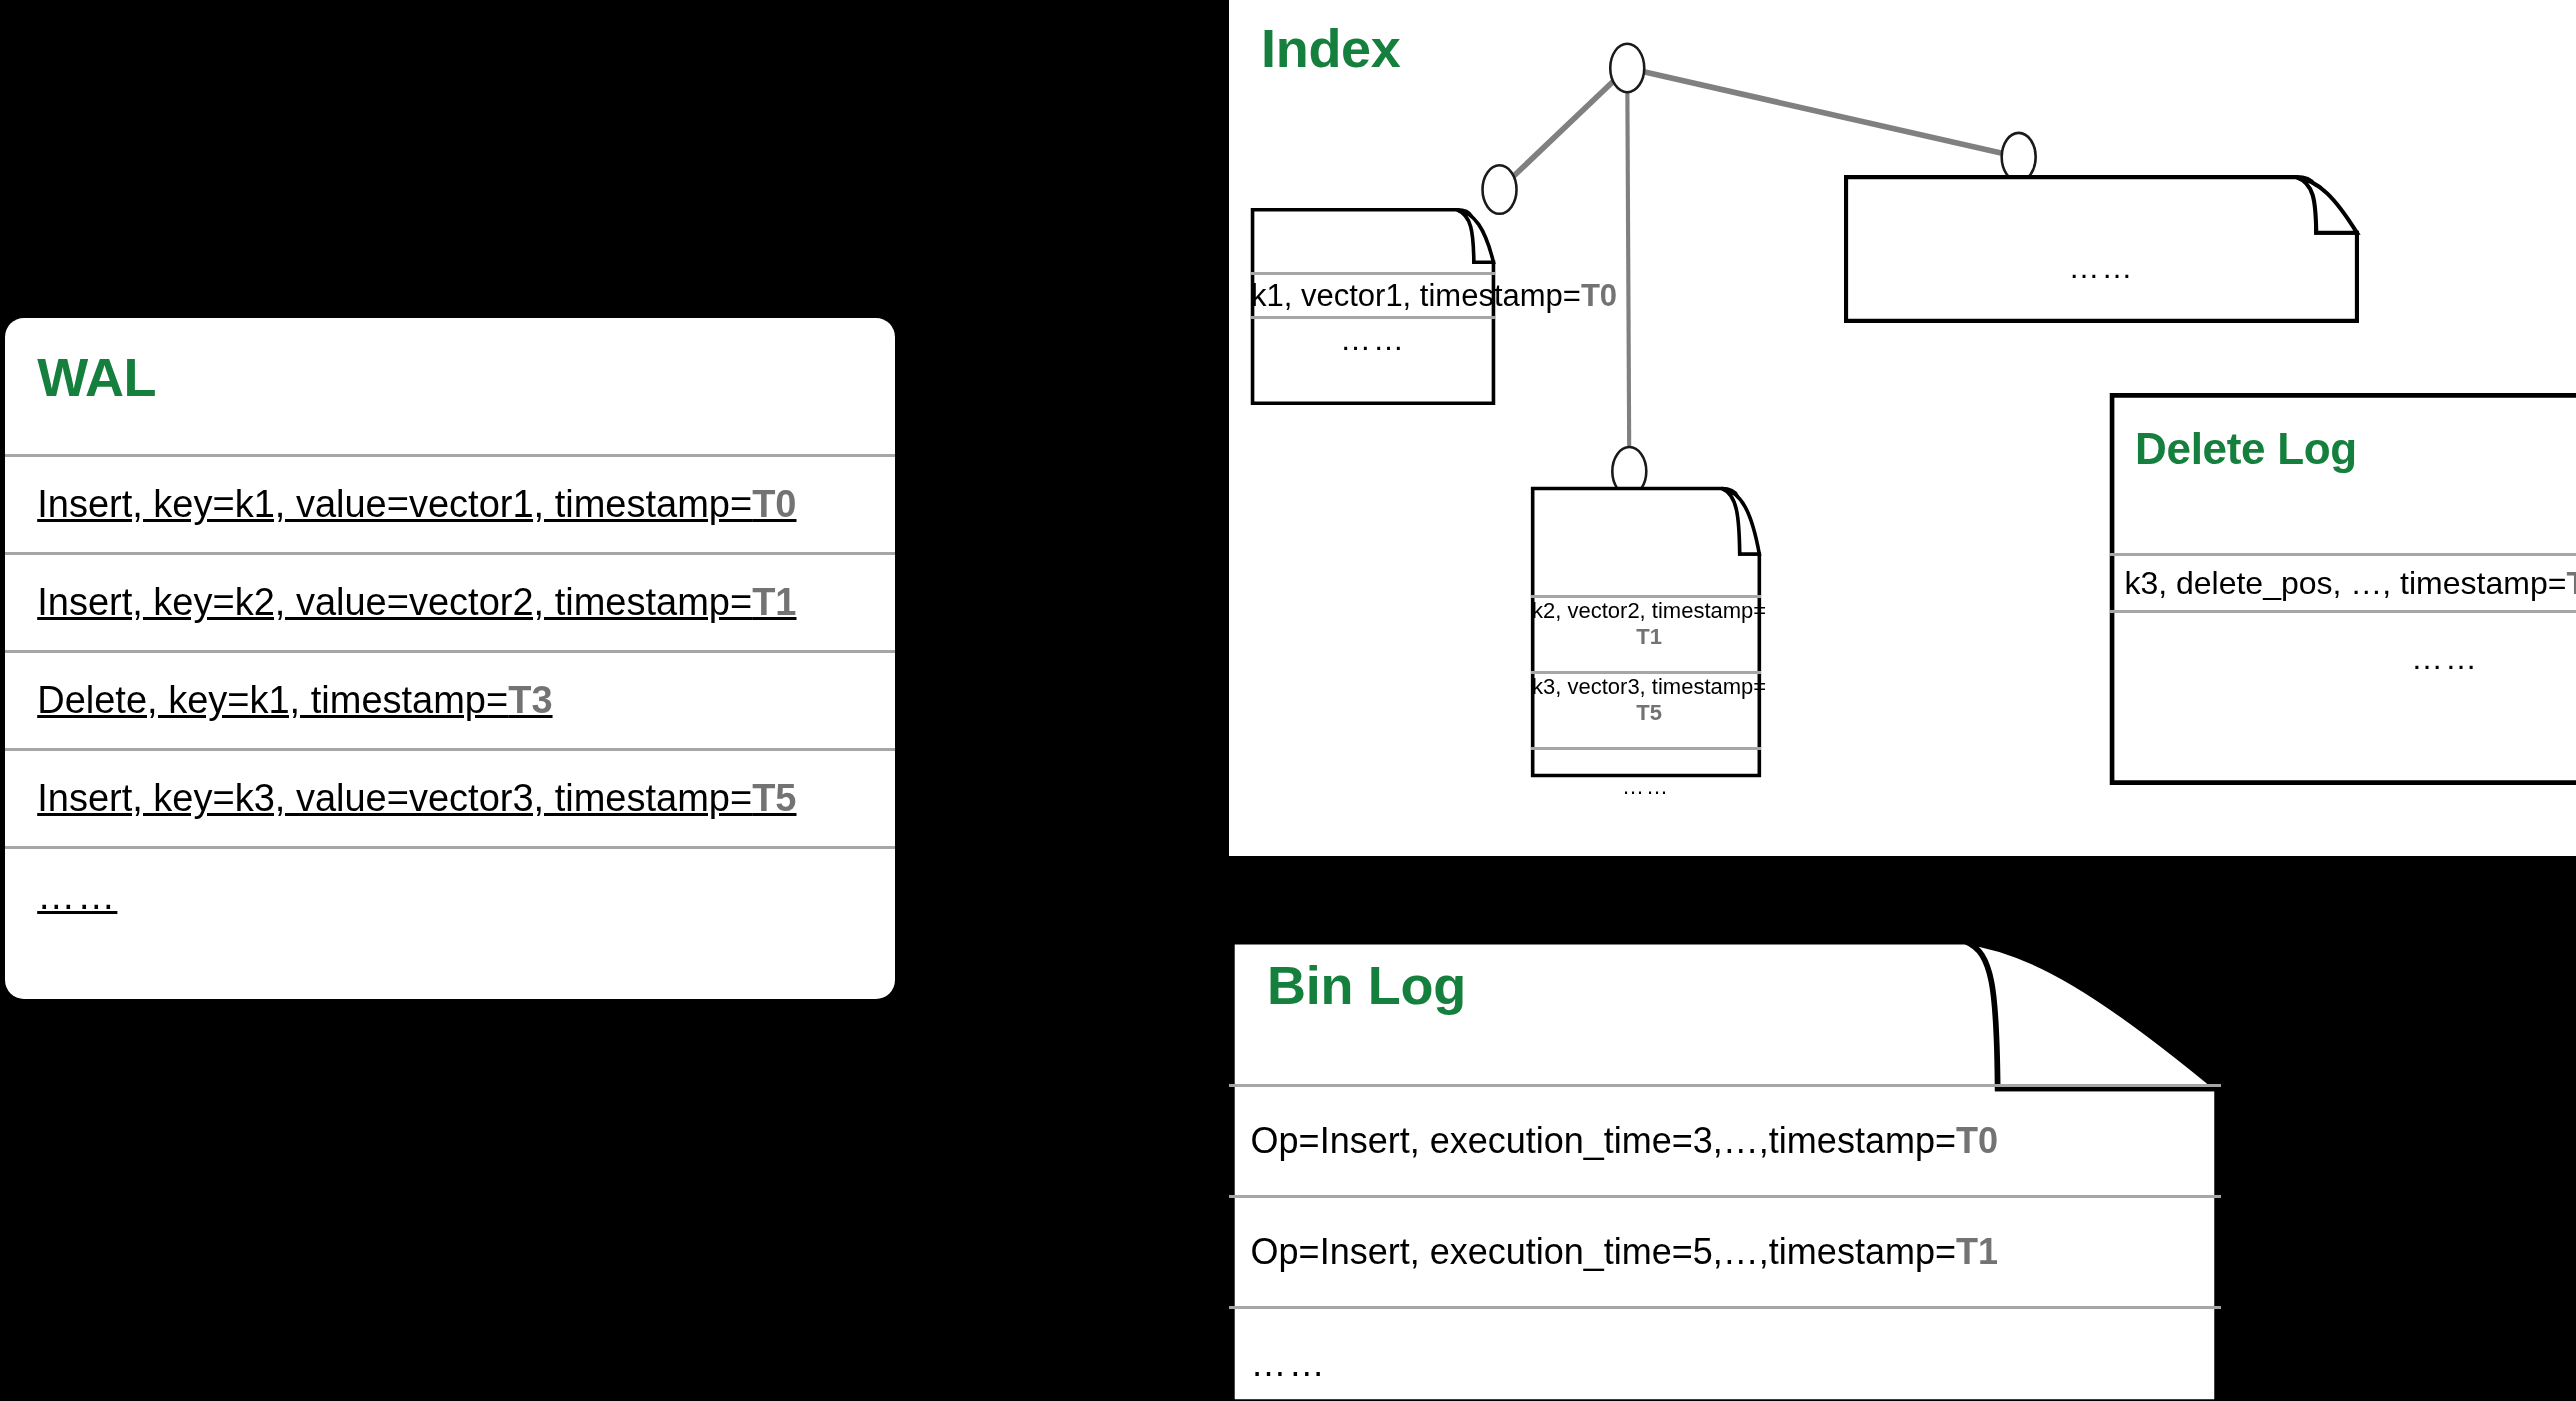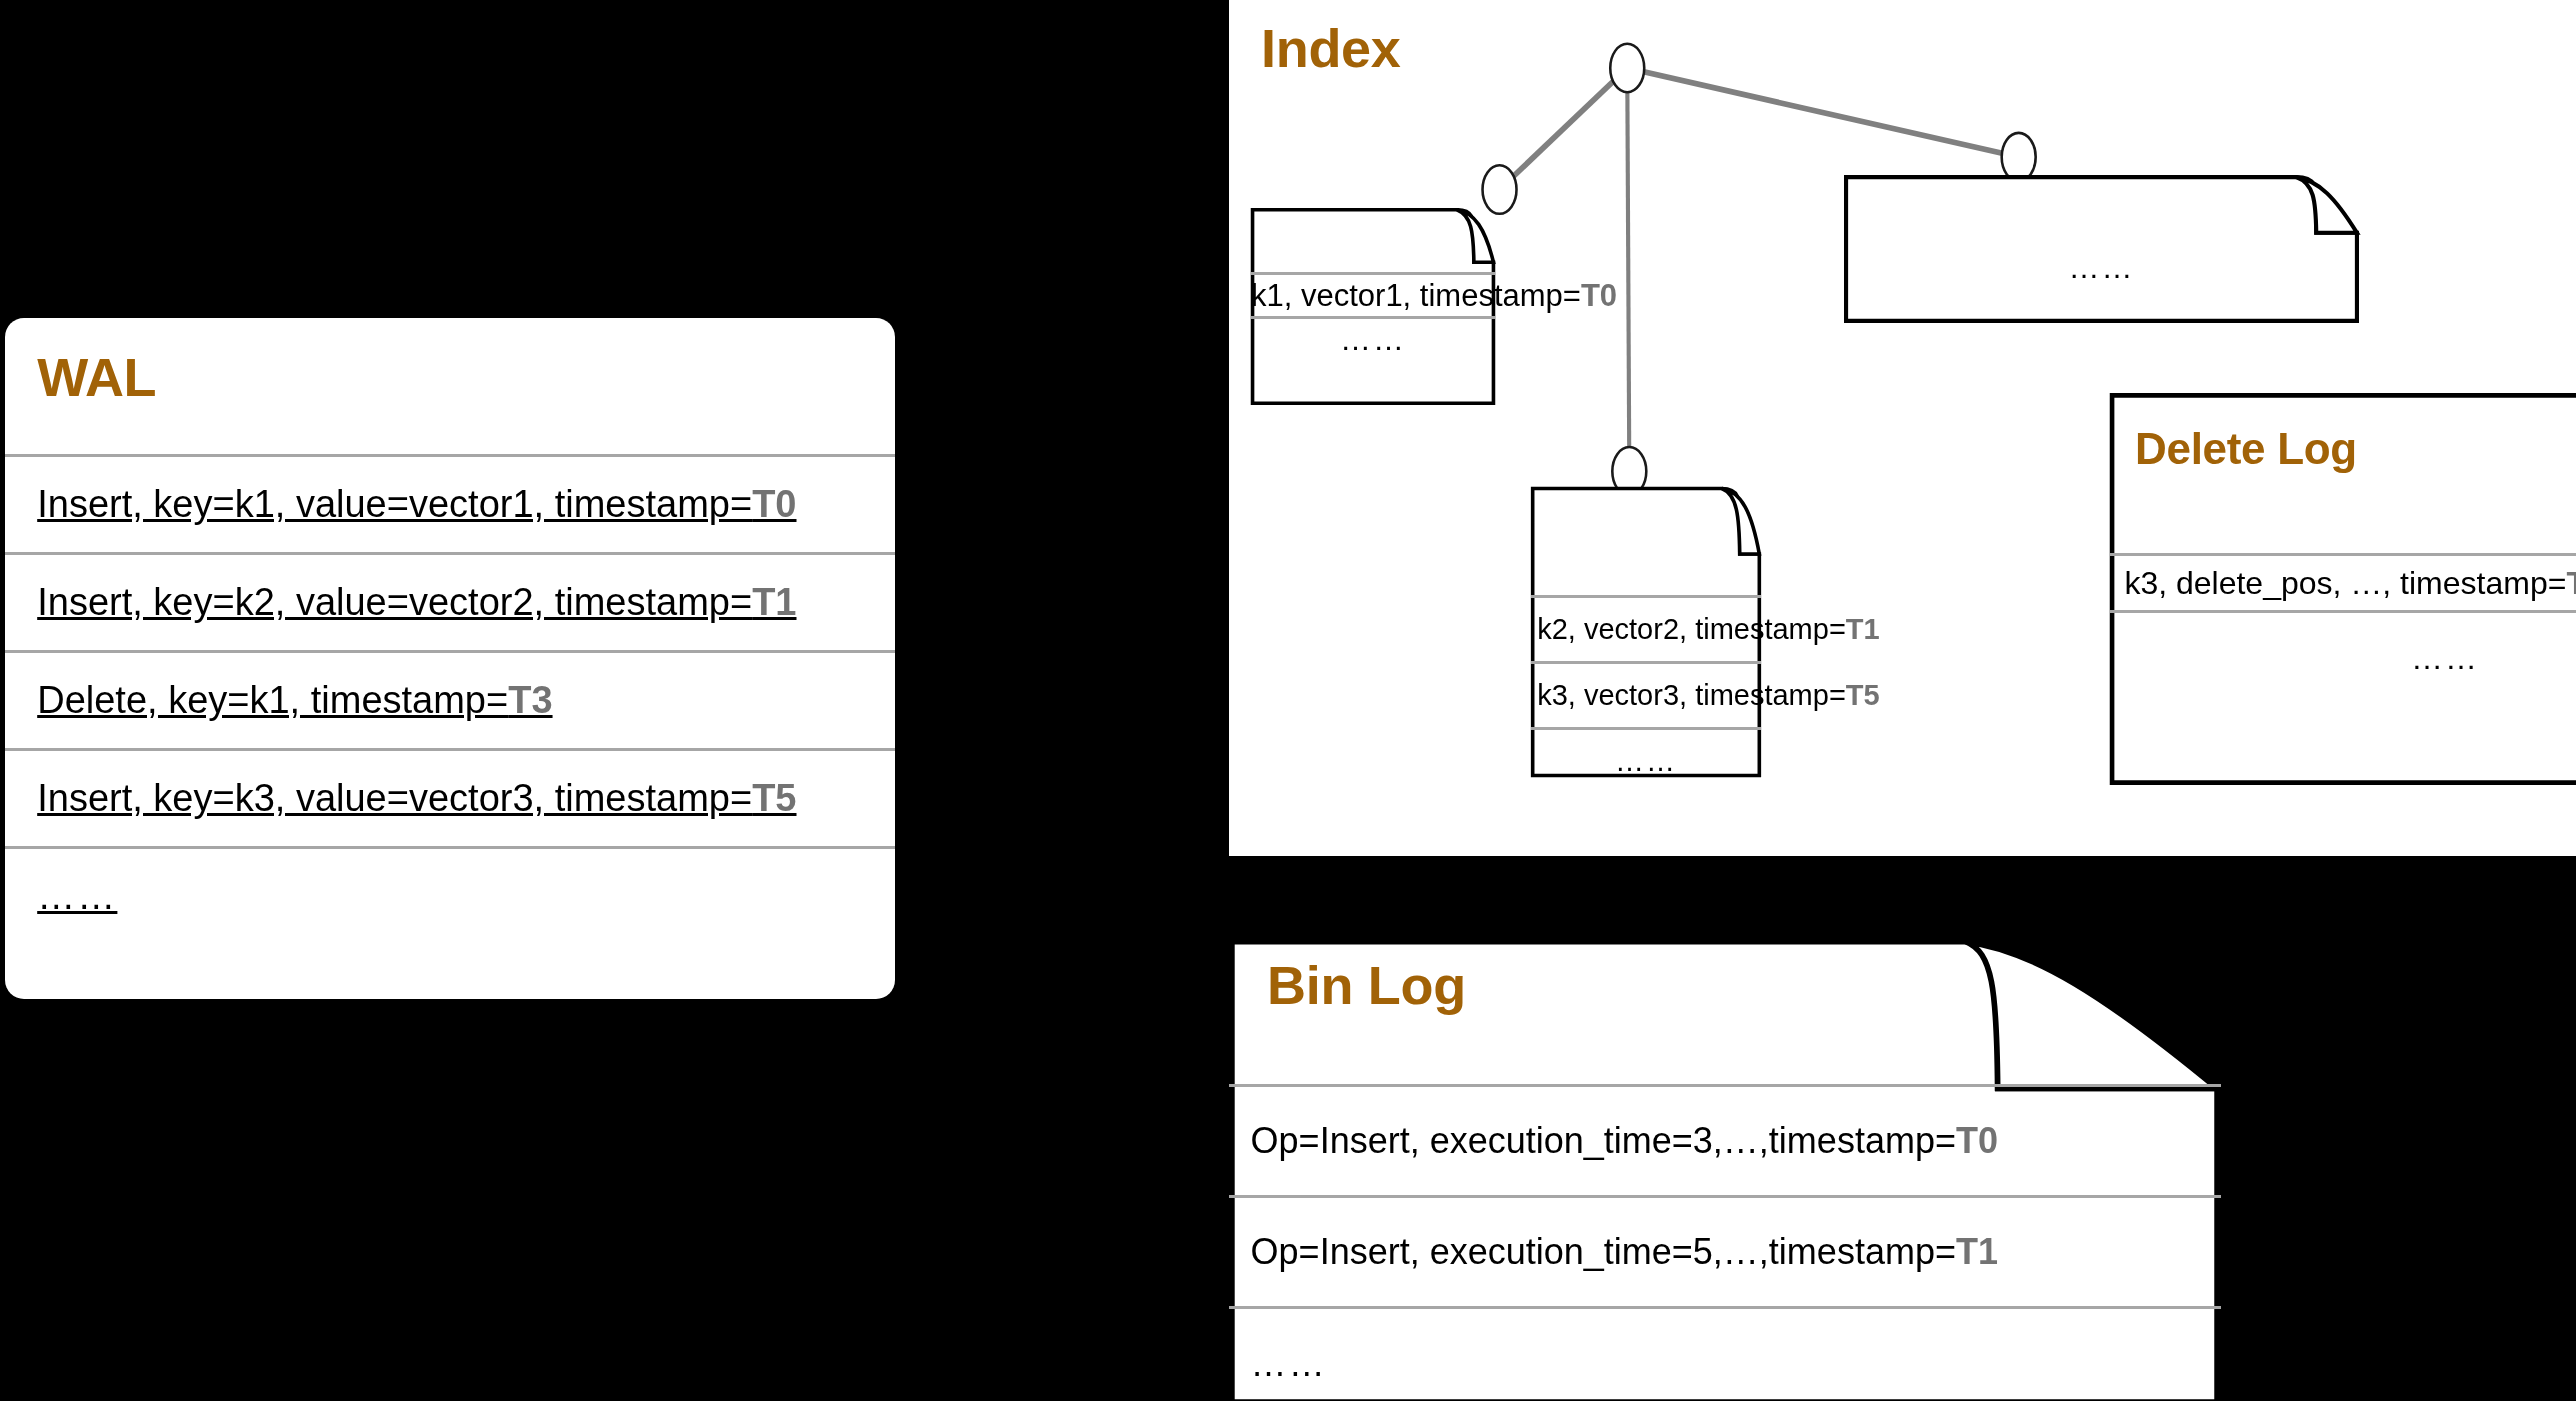--- a/index.html
+++ b/index.html
@@ -7,21 +7,21 @@
   body{
     width:2817px;height:1402px;position:relative;overflow:hidden;
     font-family:"Liberation Sans","DejaVu Sans",sans-serif;
     -webkit-font-smoothing:antialiased;
   }
   .stage{position:absolute;inset:0;width:2817px;height:1402px;background:#000;}
 
   
   .panel{position:absolute;background:#ffffff;box-sizing:border-box;}
   .panel-title{
-    position:absolute;font-weight:bold;color:#a16207;
+    position:absolute;font-weight:bold;color:#15803d;
     letter-spacing:-0.3px;line-height:1;white-space:nowrap;
   }
 
   
   .rows{position:absolute;left:0;right:0;}
   .row{
     position:relative;box-sizing:border-box;
     border-top:3.1px solid #a6a6a6;
     display:flex;align-items:center;
     color:#000;white-space:nowrap;
@@ -65,21 +65,21 @@
   
   #card-dots{left:1844px;top:175px;width:515px;height:148px;}
   #card-dots .center-dots{
     position:absolute;left:0;right:0;top:75px;text-align:center;
     font-size:31px;color:#000;letter-spacing:2.1px;
   }
 
   
   #card-k23{left:1531px;top:487px;width:230px;height:290px;}
   #card-k23 .rows{top:108px;}
-  #card-k23 .row{height:66px;padding-left:6.2px;font-size:29px;}
+  #card-k23 .row{height:76px;padding-left:6.2px;font-size:22px;flex-direction:column;}
   #card-k23 .row.r3{justify-content:center;padding-left:0;}
 
   
   #delete-log{left:2110px;top:393px;width:670px;height:392px;}
   #delete-log .panel-title{position:absolute;left:25px;top:34px;font-size:44px;}
   #delete-log .rows{top:160px;}
   #delete-log .row{height:57px;padding-left:14.4px;font-size:32px;}
   #delete-log .row.r2{justify-content:center;padding-left:0;height:93px;}
 
   

